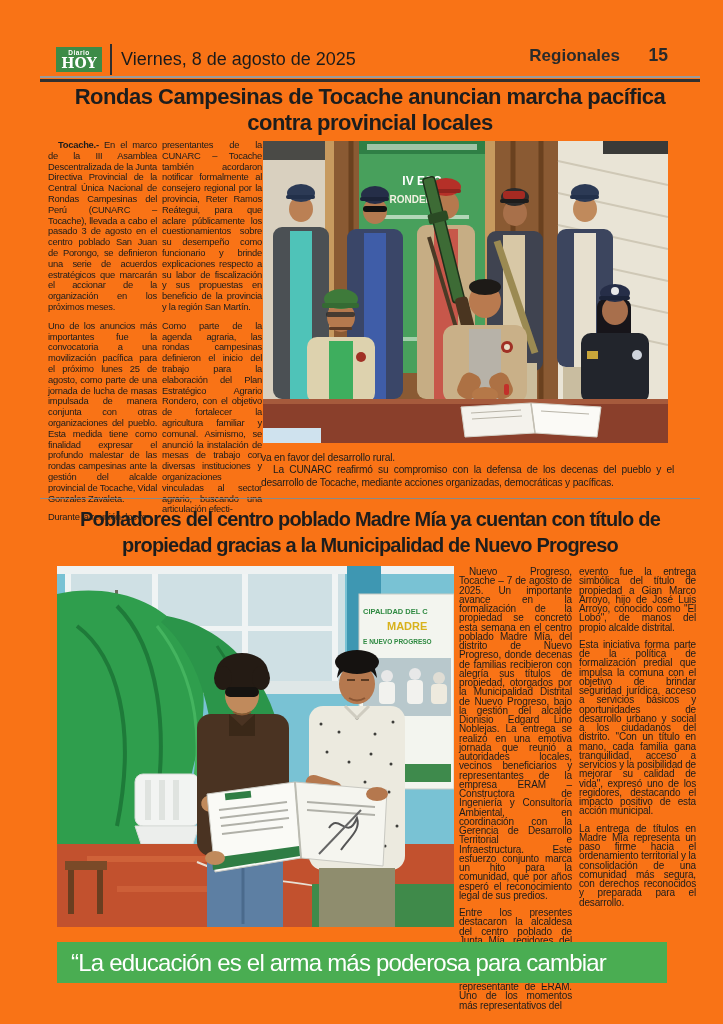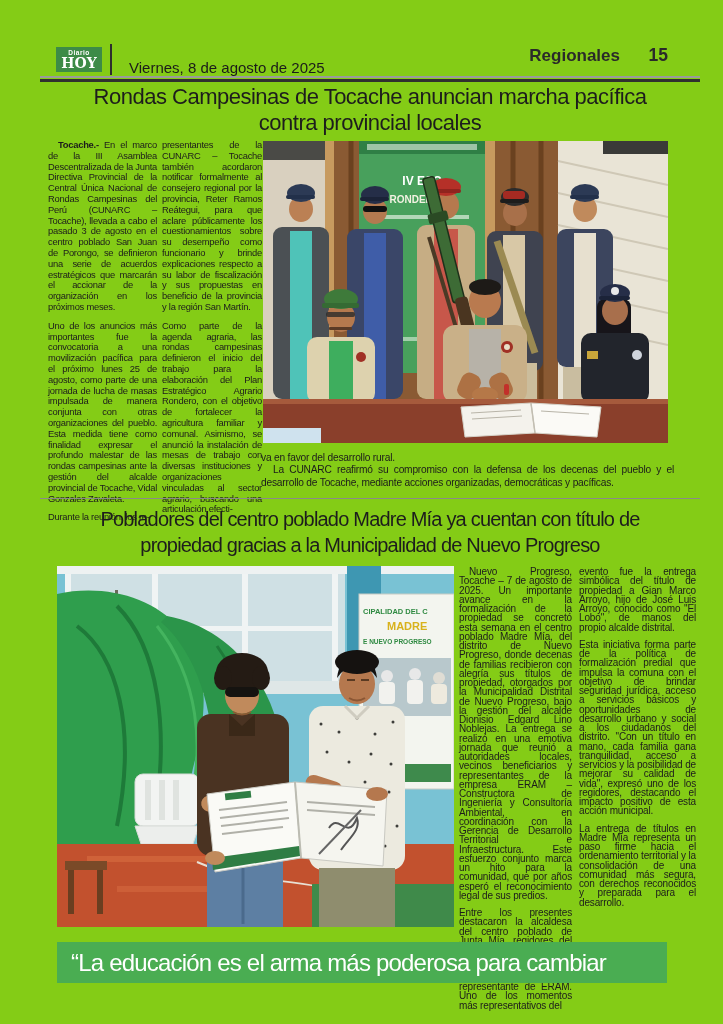--- a/index.html
+++ b/index.html
@@ -1,34 +1,34 @@
 <!DOCTYPE html>
 <html><head>
 <meta charset="utf-8">
 <style>
   html,body{margin:0;padding:0;background:#e9e9e9;}
-  .page{position:relative;width:723px;height:1024px;background:#84cc16;overflow:hidden;
+  .page{position:relative;width:723px;height:1024px;background:#f97316;overflow:hidden;
         font-family:"Liberation Sans",sans-serif;color:#1c1c1c;margin:0 auto;}
   .abs{position:absolute;}
 
   
   .logo{left:56px;top:47px;width:46px;height:25px;display:flex;flex-direction:column;
         align-items:center;justify-content:center;color:#fff;}
   .logo-top{font-size:6.5px;font-weight:bold;letter-spacing:.5px;line-height:7px;}
   .logo-main{font-family:"DejaVu Serif",serif;font-weight:bold;font-size:14px;line-height:14px;}
   .hdr-divider{left:110px;top:44px;width:2px;height:31px;background:#2e2e2e;}
-  .hdr-date{left:121px;top:55px;height:25px;line-height:25px;font-size:15px;color:#1b1b1b;margin-left:8px;}
+  .hdr-date{left:121px;top:47px;height:25px;line-height:25px;font-size:18px;color:#1b1b1b;}
   .hdr-section{top:46px;right:103px;font-size:17px;font-weight:bold;color:#2a2a2a;}
   .hdr-page{top:45px;right:55px;font-size:17.5px;font-weight:bold;color:#2a2a2a;}
   .hdr-rule{left:40px;top:76px;width:660px;}
   .hdr-rule .r1{height:1.5px;background:#9a9a9a;margin-bottom:1.5px;}
   .hdr-rule .r2{height:3px;background:#303030;}
 
   
-  .headline{left:40px;width:660px;text-align:center;font-weight:normal;color:#1d1d1d;}
+  .headline{left:40px;width:660px;text-align:center;font-weight:bold;color:#1d1d1d;}
   .headline1{top:84px;font-size:22px;line-height:26px;letter-spacing:-0.5px;}
   .headline2{top:506px;font-size:20px;line-height:26px;letter-spacing:-0.8px;}
 
   
   .bodytext{font-size:9.4px;line-height:10.8px;letter-spacing:-0.25px;text-align:justify;}
   .bodytext p{margin:0 0 8px 0;}
   .a2text{font-size:10px;line-height:9.25px;letter-spacing:-0.15px;text-align:justify;}
   .a2text p{margin:0 0 8px 0;}
   .ind{text-indent:10px;}
   .caption{font-size:10.2px;line-height:12.4px;letter-spacing:-0.2px;text-align:justify;}

